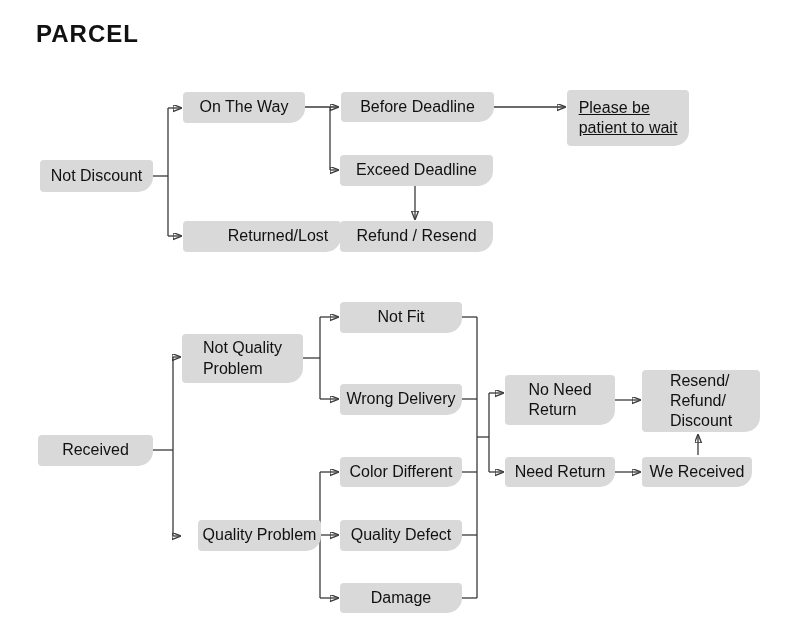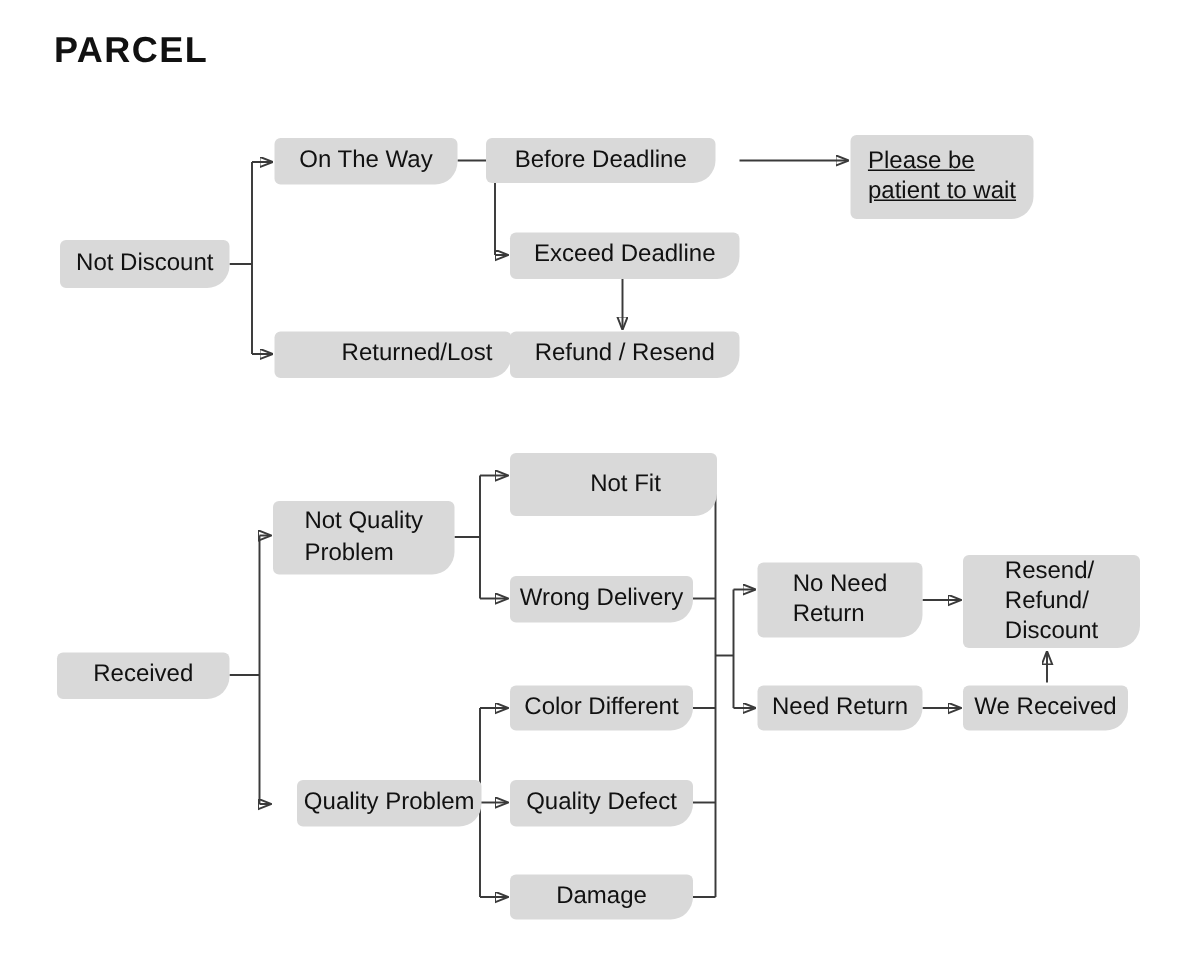--- a/index.html
+++ b/index.html
@@ -78,33 +78,33 @@
     <path d="M489,393 H503" marker-end="url(#arw)"></path>
     <path d="M489,472 H503" marker-end="url(#arw)"></path>
 
     <path d="M615,400 H640" marker-end="url(#arw)"></path>
     <path d="M615,472 H640" marker-end="url(#arw)"></path>
     <path d="M698,455 V435" marker-end="url(#arw)"></path>
   </svg>
 
   <div class="node" style="left:40px;top:160px;width:113px;height:32px;">Not Discount</div>
   <div class="node" style="left:183px;top:92px;width:122px;height:31px;">On The Way</div>
-  <div class="node" style="left:324px;top:92px;width:153px;height:30px;">Before Deadline</div>
+  <div class="node" style="left:341px;top:92px;width:153px;height:30px;">Before Deadline</div>
   <div class="node" style="left:567px;top:90px;width:122px;height:56px;text-decoration:underline;">Please be
 patient to wait</div>
   <div class="node" style="left:340px;top:155px;width:153px;height:31px;">Exceed Deadline</div>
   <div class="node" style="left:183px;top:221px;width:126px;height:31px;padding-left:32px;">Returned/Lost</div>
   <div class="node" style="left:340px;top:221px;width:153px;height:31px;">Refund / Resend</div>
 
   <div class="node" style="left:38px;top:435px;width:115px;height:31px;">Received</div>
   <div class="node" style="left:182px;top:334px;width:121px;height:49px;">Not Quality
 Problem</div>
   <div class="node" style="left:198px;top:520px;width:123px;height:31px;">Quality Problem</div>
 
-  <div class="node" style="left:340px;top:302px;width:122px;height:42px;padding-left:16px;">Not Fit</div>
+  <div class="node" style="left:340px;top:302px;width:122px;height:31px;">Not Fit</div>
   <div class="node" style="left:340px;top:384px;width:122px;height:31px;">Wrong Delivery</div>
   <div class="node" style="left:340px;top:457px;width:122px;height:30px;">Color Different</div>
   <div class="node" style="left:340px;top:520px;width:122px;height:31px;">Quality Defect</div>
   <div class="node" style="left:340px;top:583px;width:122px;height:30px;">Damage</div>
 
   <div class="node" style="left:505px;top:457px;width:110px;height:30px;">Need Return</div>
   <div class="node" style="left:505px;top:375px;width:110px;height:50px;">No Need
 Return</div>
   <div class="node" style="left:642px;top:370px;width:118px;height:62px;">Resend/
 Refund/

